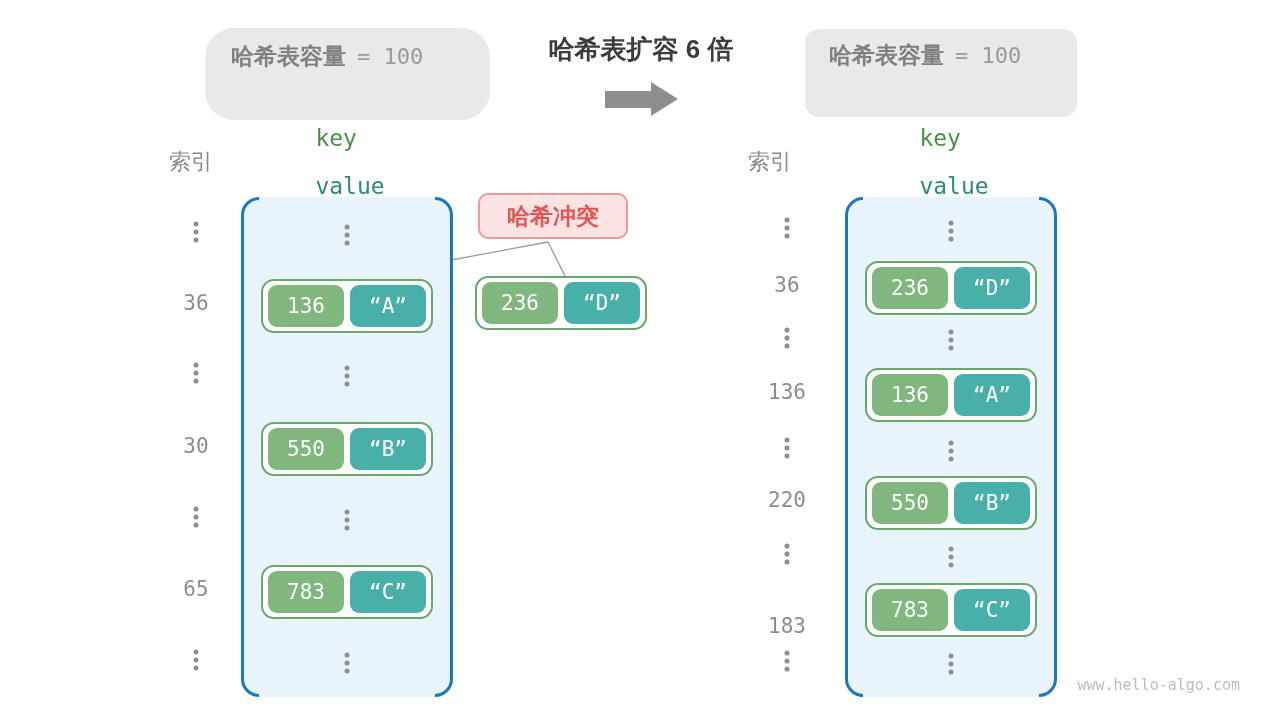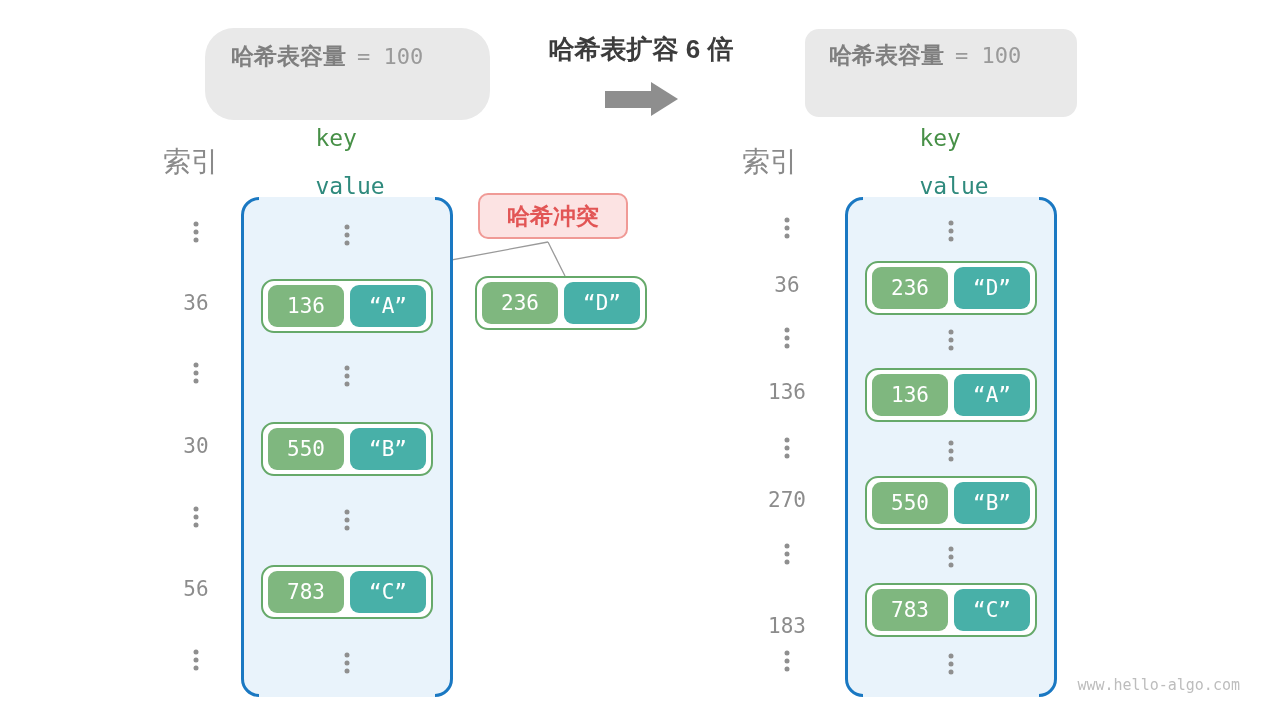--- a/index.html
+++ b/index.html
@@ -17,21 +17,21 @@
   
   .title{position:absolute;left:641px;top:32px;transform:translateX(-50%);
          font-size:26px;font-weight:700;color:#3c3c3c;white-space:nowrap;}
   .arrow{position:absolute;left:605px;top:82px;width:73px;height:35px;}
   .arrow .shaft{position:absolute;left:0;top:9px;width:47px;height:17px;background:#8e8e8e;}
   .arrow .head{position:absolute;left:46px;top:0;width:0;height:0;
                border-top:17.5px solid transparent;border-bottom:17.5px solid transparent;
                border-left:27px solid #8e8e8e;}
 
   
-  .hdr-index{position:absolute;transform:translate(-50%,-50%);font-size:28px;color:#8a8a8a;white-space:nowrap;}
+  .hdr-index{position:absolute;transform:translate(-50%,-50%);font-size:22px;color:#8a8a8a;white-space:nowrap;}
   .kv-header{position:absolute;transform:translate(-50%,-50%);display:flex;gap:22px;
              font-family:"DejaVu Sans Mono",monospace;font-size:23px;white-space:nowrap;flex-direction:column;}
   .kv-header .k{color:#479047;}
   .kv-header .v{color:#2f8a7d;}
 
   
   .array-box{position:absolute;width:212px;height:500px;background:#e9f3fb;
              border:3px solid #1a78c2;border-radius:18px;box-sizing:border-box;}
   .array-box::before,.array-box::after{content:"";position:absolute;left:15px;right:15px;height:3px;background:#e9f3fb;}
   .array-box::before{top:-3px;}
@@ -101,21 +101,21 @@
   <div class="kv-header" style="left:350px;top:162px;">
     <span class="k">key</span>
     <span class="v">value</span>
   </div>
 
   <div class="dots" style="left:196px;top:232px;"></div>
   <div class="idx" style="left:196px;top:303px;">36</div>
   <div class="dots" style="left:196px;top:373px;"></div>
   <div class="idx" style="left:196px;top:446px;">30</div>
   <div class="dots" style="left:196px;top:517px;"></div>
-  <div class="idx" style="left:196px;top:589px;">56</div>
+  <div class="idx" style="left:196px;top:589px;">65</div>
   <div class="dots" style="left:196px;top:660px;"></div>
 
   <div class="array-box left">
     <div class="dots" style="top:35px;"></div>
     <div class="pair" style="top:106px;">
       <div class="cell key">136</div>
       <div class="cell val">“A”</div>
     </div>
     <div class="dots" style="top:176px;"></div>
     <div class="pair" style="top:249px;">
@@ -140,21 +140,21 @@
   <div class="kv-header" style="left:954px;top:162px;">
     <span class="k">key</span>
     <span class="v">value</span>
   </div>
 
   <div class="dots" style="left:787px;top:228px;"></div>
   <div class="idx" style="left:787px;top:285px;">36</div>
   <div class="dots" style="left:787px;top:338px;"></div>
   <div class="idx" style="left:787px;top:392px;">136</div>
   <div class="dots" style="left:787px;top:448px;"></div>
-  <div class="idx" style="left:787px;top:500px;">270</div>
+  <div class="idx" style="left:787px;top:500px;">220</div>
   <div class="dots" style="left:787px;top:554px;"></div>
   <div class="idx" style="left:787px;top:626px;">183</div>
   <div class="dots" style="left:787px;top:661px;"></div>
 
   <div class="array-box right">
     <div class="dots" style="top:31px;"></div>
     <div class="pair" style="top:88px;">
       <div class="cell key">236</div>
       <div class="cell val">“D”</div>
     </div>

